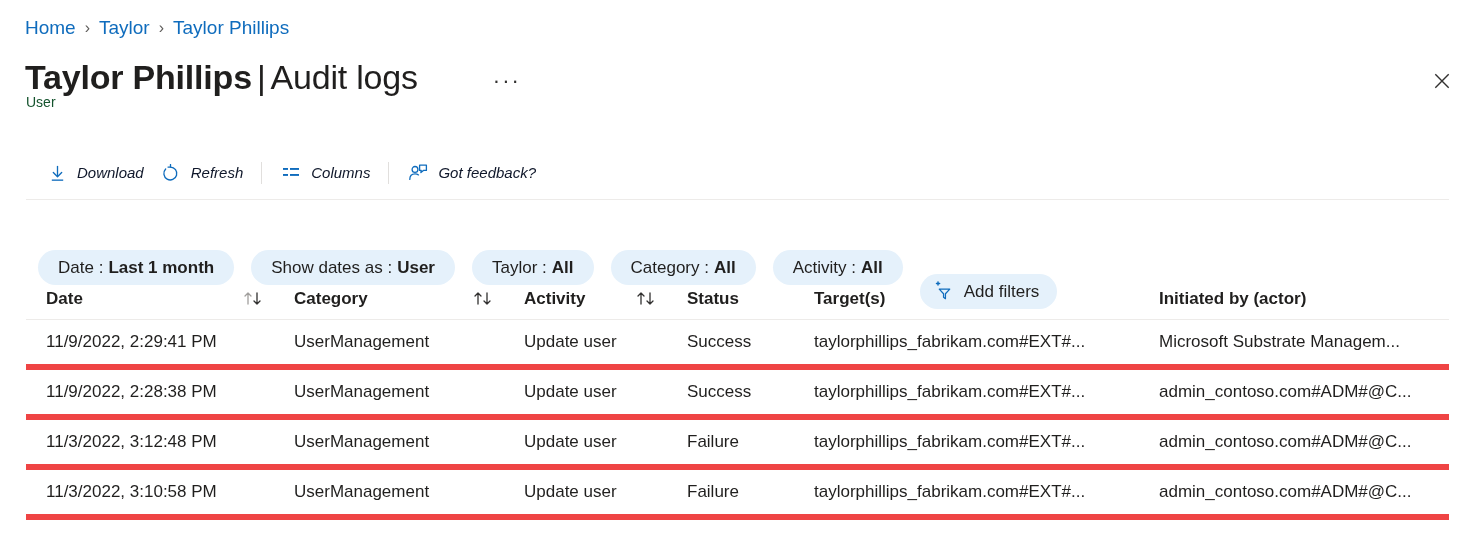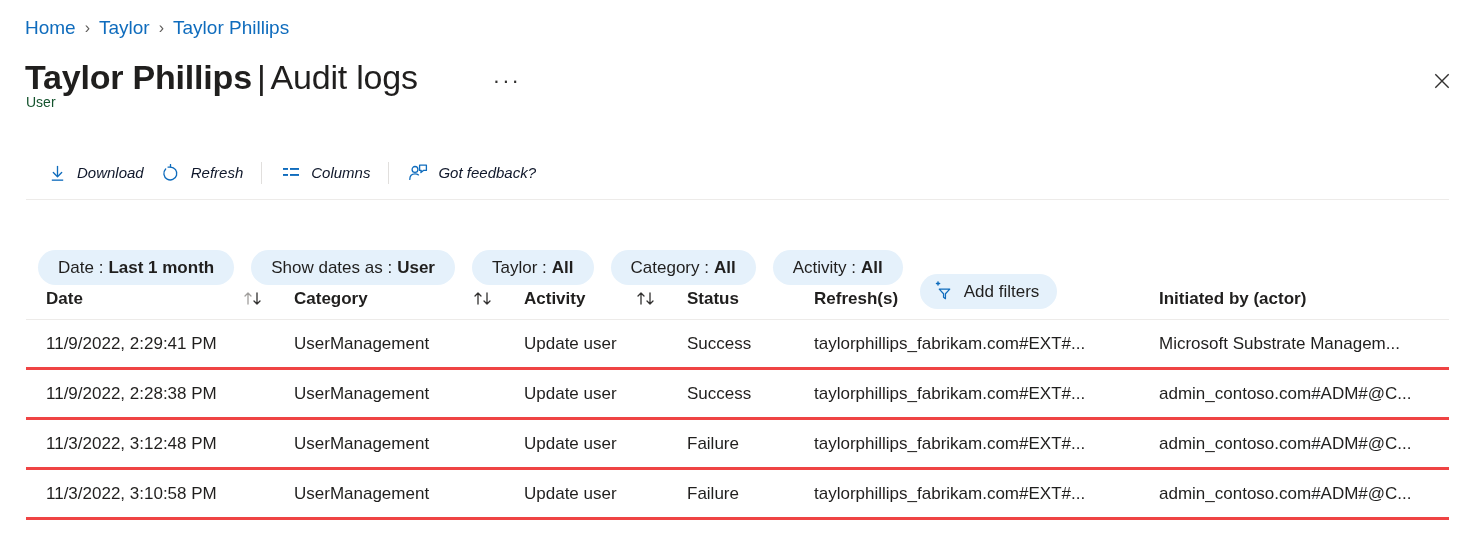--- a/index.html
+++ b/index.html
@@ -183,21 +183,21 @@
   
   .table {
     position: absolute;
     top: 278px;
     left: 26px;
     width: 1423px;
   }
   .trow {
     display: flex;
     align-items: center;
-    border-bottom: 3px solid #ef4444;
+    border-bottom: 6px solid #ef4444;
   }
   .thead {
     height: 42px;
     border-bottom: 1px solid #edebe9;
   }
   .tbody-row { height: 50px; cursor: pointer; }
 
   .cell {
     font-size: 17px;
     line-height: 22px;
@@ -381,21 +381,21 @@
     <div class="cell c-activity">
       <span>Activity</span>
       <span class="sorticon">
         <svg width="22" height="17" viewBox="0 0 22 17">
           <path d="M6 14 L6 3 M3 6 L6 3 L9 6" stroke="#323130" stroke-width="1.3" fill="none" stroke-linecap="round" stroke-linejoin="round"></path>
           <path d="M15 3 L15 14 M12 11 L15 14 L18 11" stroke="#323130" stroke-width="1.3" fill="none" stroke-linecap="round" stroke-linejoin="round"></path>
         </svg>
       </span>
     </div>
     <div class="cell c-status">Status</div>
-    <div class="cell c-target">Refresh(s)</div>
+    <div class="cell c-target">Target(s)</div>
     <div class="cell c-actor">Initiated by (actor)</div>
   </div>
 
   <div class="trow tbody-row">
     <div class="cell c-date">11/9/2022, 2:29:41 PM</div>
     <div class="cell c-category">UserManagement</div>
     <div class="cell c-activity">Update user</div>
     <div class="cell c-status">Success</div>
     <div class="cell c-target">taylorphillips_fabrikam.com#EXT#...</div>
     <div class="cell c-actor">Microsoft Substrate Managem...</div>

